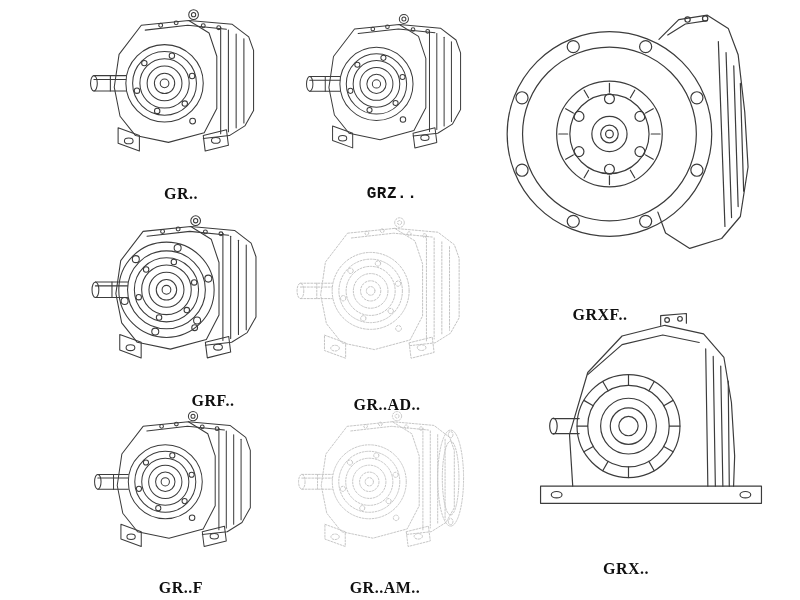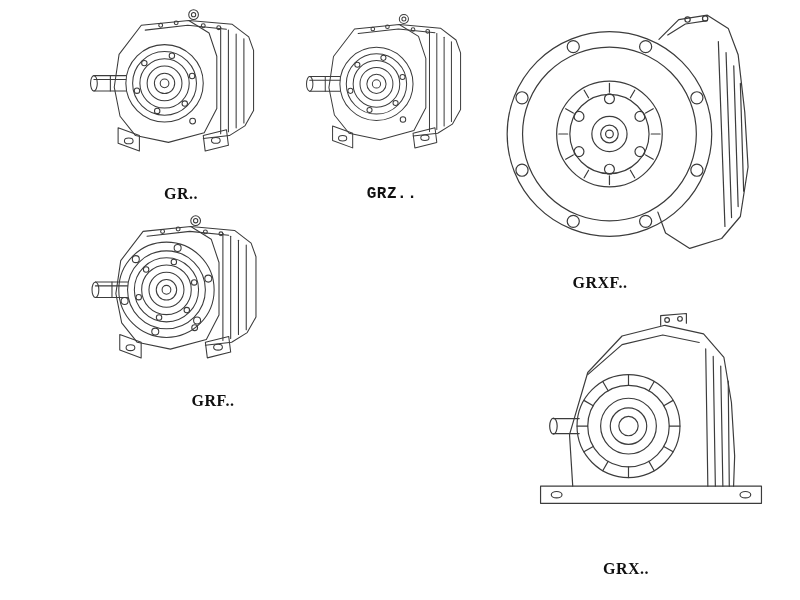--- a/index.html
+++ b/index.html
@@ -8,21 +8,21 @@
            font-family:"Liberation Serif","DejaVu Serif",serif; }
   .cell { position:absolute; display:flex; flex-direction:column; align-items:center; }
   .drawing { display:block; fill:none; stroke:#3c3c3c; stroke-width:1.1;
              stroke-linejoin:round; stroke-linecap:round; }
   .drawing.dashed { stroke:#c2c2c2; stroke-width:1; stroke-dasharray:2 1.6; }
   .lbl { font-weight:700; font-size:16px; color:#101010; letter-spacing:.5px;
          margin-top:2px; text-align:center; white-space:nowrap; }
 
   #cell-gr   { left:78px;  top:4px;   width:206px; }  #cell-gr   .drawing{width:206px;height:179px;}
   #cell-grz  { left:296px; top:4px;   width:192px;font-family:Liberation Mono, monospace; }  #cell-grz  .drawing{width:192px;height:179px;}
-  #cell-grxf { left:490px; top:2px;   width:284px; }  #cell-grxf .drawing{width:284px;height:264px;}
+  #cell-grxf { left:490px; top:2px;   width:284px;gap:32px; }  #cell-grxf .drawing{width:284px;height:264px;}
   #cell-grxf .lbl{ transform:translateX(-32px); margin-top:8px; }
   #cell-grf  { left:80px;  top:210px; width:206px; }  #cell-grf  .drawing{width:206px;height:180px;}
   #cell-grf .lbl{ transform:translateX(30px);text-align:right; }
   #cell-grad { left:286px; top:208px; width:202px; }  #cell-grad .drawing{width:202px;height:186px;}
   #cell-grff { left:80px;  top:406px; width:202px; }  #cell-grff .drawing{width:202px;height:171px;}
   #cell-gram { left:286px; top:406px; width:198px; }  #cell-gram .drawing{width:198px;height:171px;}
   #cell-grx  { left:492px; top:306px; width:288px; }  #cell-grx  .drawing{width:288px;height:252px;}
   #cell-grx .lbl{ transform:translateX(-10px); }
 </style>
 </head>
@@ -199,22 +199,40 @@
     <figcaption class="lbl">GRXF..</figcaption>
   </figure>
 
   <figure class="cell" id="cell-grf">
     <svg class="drawing" viewBox="0 0 210 185" preserveAspectRatio="xMidYMid meet">
         <use href="#sym-gb-flange"></use>
       </svg>
     <figcaption class="lbl">GRF..</figcaption>
   </figure>
 
-
-
+  <figure class="cell" id="cell-grad">
+    <svg class="drawing dashed" viewBox="0 0 210 185" preserveAspectRatio="xMidYMid meet">
+        <use href="#sym-gb-iso"></use>
+      </svg>
+    <figcaption class="lbl">GR..AD..</figcaption>
+  </figure>
+
+  <figure class="cell" id="cell-grff">
+    <svg class="drawing" viewBox="0 0 210 185" preserveAspectRatio="xMidYMid meet">
+        <use href="#sym-gb-iso"></use>
+      </svg>
+    <figcaption class="lbl">GR..F</figcaption>
+  </figure>
+
+  <figure class="cell" id="cell-gram">
+    <svg class="drawing dashed" viewBox="0 0 210 185" preserveAspectRatio="xMidYMid meet">
+        <use href="#sym-gb-am"></use>
+      </svg>
+    <figcaption class="lbl">GR..AM..</figcaption>
+  </figure>
 
   <figure class="cell" id="cell-grx">
     <svg class="drawing" viewBox="0 0 250 235" preserveAspectRatio="xMidYMid meet">
         <use href="#sym-grx"></use>
       </svg>
     <figcaption class="lbl">GRX..</figcaption>
   </figure>
 
 </div>
 

